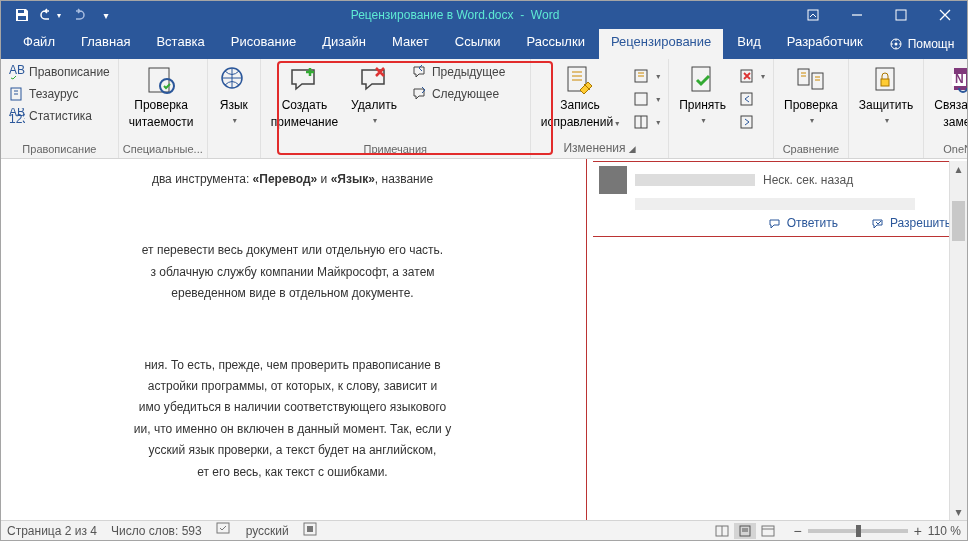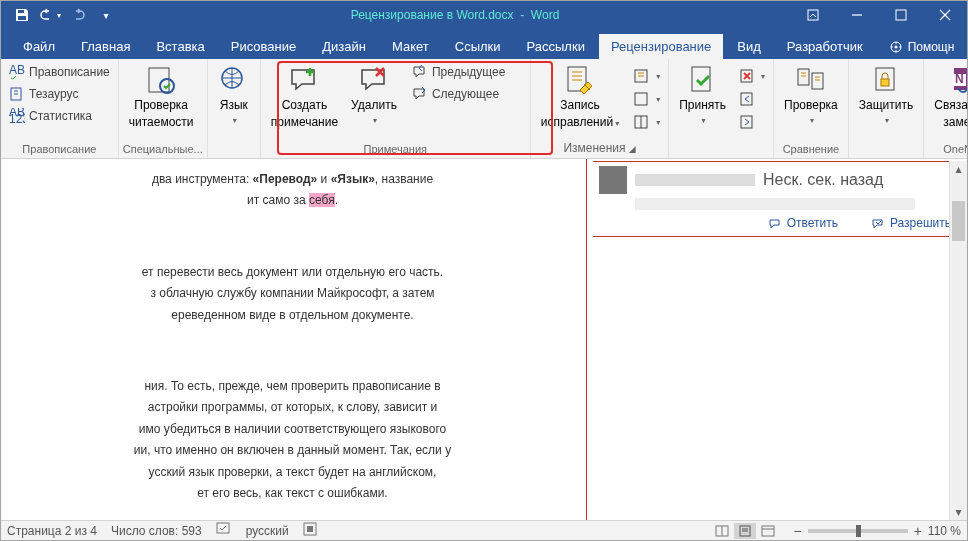--- a/index.html
+++ b/index.html
@@ -3,21 +3,21 @@
 <meta charset="utf-8">
 <style>
 *{box-sizing:border-box;margin:0;padding:0;font-family:"Segoe UI",Tahoma,sans-serif;font-size:12px;}
 body{background:#fff;width:968px;height:541px;overflow:hidden;border:1px solid #a5a5a5;position:relative;}
 .titlebar{height:28px;background:#2b579a;color:#fff;display:flex;align-items:center;}
 .qat{display:flex;align-items:center;gap:2px;padding-left:8px;}
 .qat .btn{width:26px;height:26px;display:flex;align-items:center;justify-content:center;}
 .title{flex:1;text-align:center;font-size:12px;color:#5eead4;}
 .wincontrols{display:flex;}
 .wincontrols .btn{width:44px;height:28px;display:flex;align-items:center;justify-content:center;}
-.tabs{height:30px;background:#2b579a;display:flex;align-items:flex-end;padding-left:10px;gap:2px;}
+.tabs{height:30px;background:#2b579a;display:flex;padding-left:10px;gap:2px;}
 .tab{padding:5px 12px;color:#fff;font-size:13px;cursor:pointer;}
 .tab.active{background:#f3f3f3;color:#2b579a;}
 .tab.help{margin-left:auto;margin-right:20px;display:flex;align-items:center;gap:5px;}
 .ribbon{height:100px;background:#f3f3f3;border-bottom:1px solid #d4d4d4;display:flex;position:relative;}
 .group{display:flex;flex-direction:column;height:100%;border-right:1px solid #e1e1e1;padding:3px 4px 0;}
 .group-body{flex:1;display:flex;align-items:flex-start;gap:1px;}
 .group-label{text-align:center;font-size:11px;color:#666;padding:2px 0 3px;}
 .vstack{display:flex;flex-direction:column;gap:2px;}
 .rbtn{display:flex;align-items:center;gap:4px;padding:2px 4px;color:#444;white-space:nowrap;cursor:pointer;}
 .rbtn.disabled{color:#aaa;}
@@ -29,21 +29,21 @@
 .doc-left{flex:1;overflow:hidden;padding:12px 10px 0 8px;font-size:15px;line-height:1.45;color:#333;position:relative;border-right:1px solid #b33;}
 .doc-left p{margin-bottom:4px;}
 .doc-left .hl{background:#f7a8c8;}
 .bold{font-weight:bold;}
 .gap{height:50px;}
 .comment-pane{width:380px;border-left:0;position:relative;background:#fff;}
 .comment-card{border-top:1px solid #b33;border-bottom:1px solid #b33;margin-left:6px;margin-top:2px;padding:4px 6px 6px;position:relative;}
 .comment-head{display:flex;align-items:center;gap:8px;}
 .avatar{width:28px;height:28px;background:#777;}
 .comment-name{background:#ddd;flex:0 0 120px;height:12px;}
-.comment-time{color:#555;font-size:16px;}
+.comment-time{color:#555;font-size:12px;}
 .comment-body{background:#eee;height:12px;margin-top:4px;margin-left:36px;width:280px;}
 .comment-actions{display:flex;justify-content:flex-end;gap:34px;padding:6px 10px 0;font-size:12px;}
 .comment-actions span{color:#2b579a;cursor:pointer;display:flex;align-items:center;gap:4px;}
 .scrollbar-v{position:absolute;right:0;top:2px;bottom:0;width:18px;background:#f0f0f0;border-left:1px solid #ddd;}
 .scrollbar-v .thumb{position:absolute;left:2px;right:2px;top:40px;height:40px;background:#c8c8c8;}
 .scrollbar-v .arrow{position:absolute;left:0;right:0;height:16px;display:flex;align-items:center;justify-content:center;color:#666;}
 .statusbar{position:absolute;bottom:0;left:0;right:0;height:20px;background:#f3f3f3;border-top:1px solid #d4d4d4;display:flex;align-items:center;font-size:11px;color:#555;padding:0 6px;gap:14px;}
 .statusbar .spacer{flex:1;}
 .viewbtns{display:flex;gap:1px;}
 .viewbtns .vb{width:22px;height:16px;border:1px solid transparent;display:flex;align-items:center;justify-content:center;}
@@ -340,21 +340,20 @@
       </div>
     <div class="group-label">OneNote</div>
   </div>
 
   <div class="highlight-box" style="top:2px;left:276px;width:276px;height:94px"></div>
 </div>
 
 <div class="docarea">
   <div class="doc-left">
     <p><span>два инструмента: </span><span class="bold">«Перевод»</span><span> и </span><span class="bold">«Язык»</span><span>, название</span></p>
-    <p><span>ит само за </span><span class="hl">себя</span><span>.</span></p>
     <div class="gap"></div>
     <p>ет перевести весь документ или отдельную его часть.</p>
     <p>з облачную службу компании Майкрософт, а затем</p>
     <p>ереведенном виде в отдельном документе.</p>
     <div class="gap"></div>
     <p>ния. То есть, прежде, чем проверить правописание в</p>
     <p>астройки программы, от которых, к слову, зависит и</p>
     <p>имо убедиться в наличии соответствующего языкового</p>
     <p>ии, что именно он включен в данный момент. Так, если у</p>
     <p>усский язык проверки, а текст будет на английском,</p>

